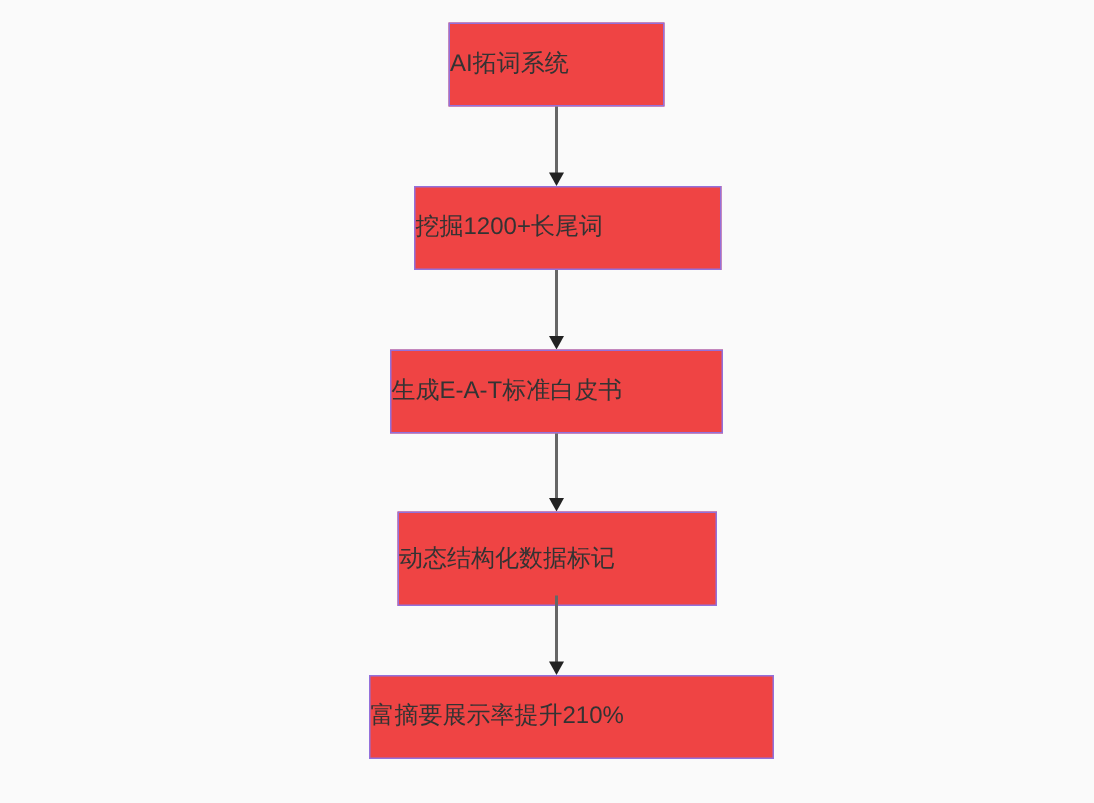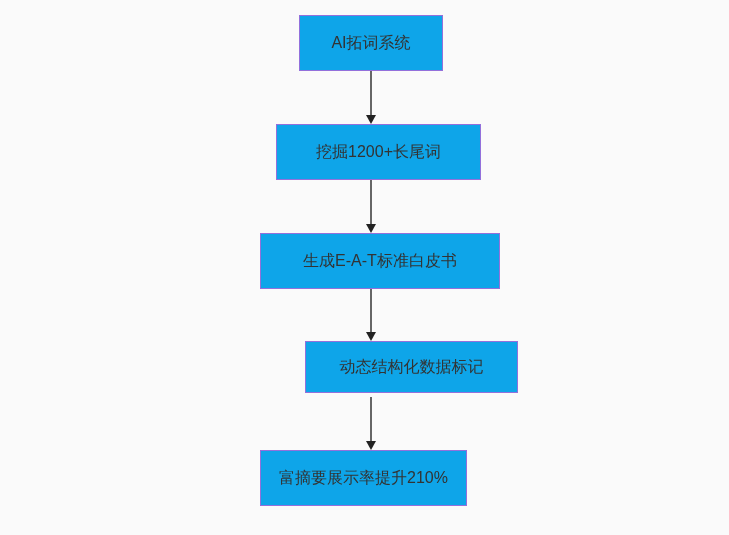--- a/index.html
+++ b/index.html
@@ -14,36 +14,35 @@
     overflow: hidden;
   }
   .canvas {
     position: relative;
     width: 729px;
     height: 535px;
   }
   .node {
     position: absolute;
     box-sizing: border-box;
-    background: #0ea5e9;
+    background: #ef4444;
     border: 1px solid #9370db;
     color: #333333;
     font-size: 16px;
     line-height: 1;
     display: flex;
     align-items: center;
-    justify-content: center;
     text-align: center;
     white-space: nowrap;
   }
   .node-0 { left: 299px; top: 15px;  width: 144px; height: 56px; }
   .node-1 { left: 276px; top: 124px; width: 205px; height: 56px; }
-  .node-2 { left: 260px; top: 233px; width: 240px; height: 56px; }
-  .node-3 { left: 265px; top: 341px; width: 213px; height: 52px; margin-left: 40px; }
-  .node-4 { left: 260px; top: 450px; width: 207px; height: 56px; }
+  .node-2 { left: 260px; top: 233px; width: 222px; height: 56px; }
+  .node-3 { left: 265px; top: 341px; width: 213px; height: 63px; }
+  .node-4 { left: 246px; top: 450px; width: 270px; height: 56px; }
 
   .arrow {
     position: absolute;
     width: 12px;
     left: 365px;
   }
   .arrow-0 { top: 71px;  height: 53px; }
   .arrow-1 { top: 180px; height: 53px; }
   .arrow-2 { top: 289px; height: 52px; }
   .arrow-3 { top: 397px; height: 53px; }

